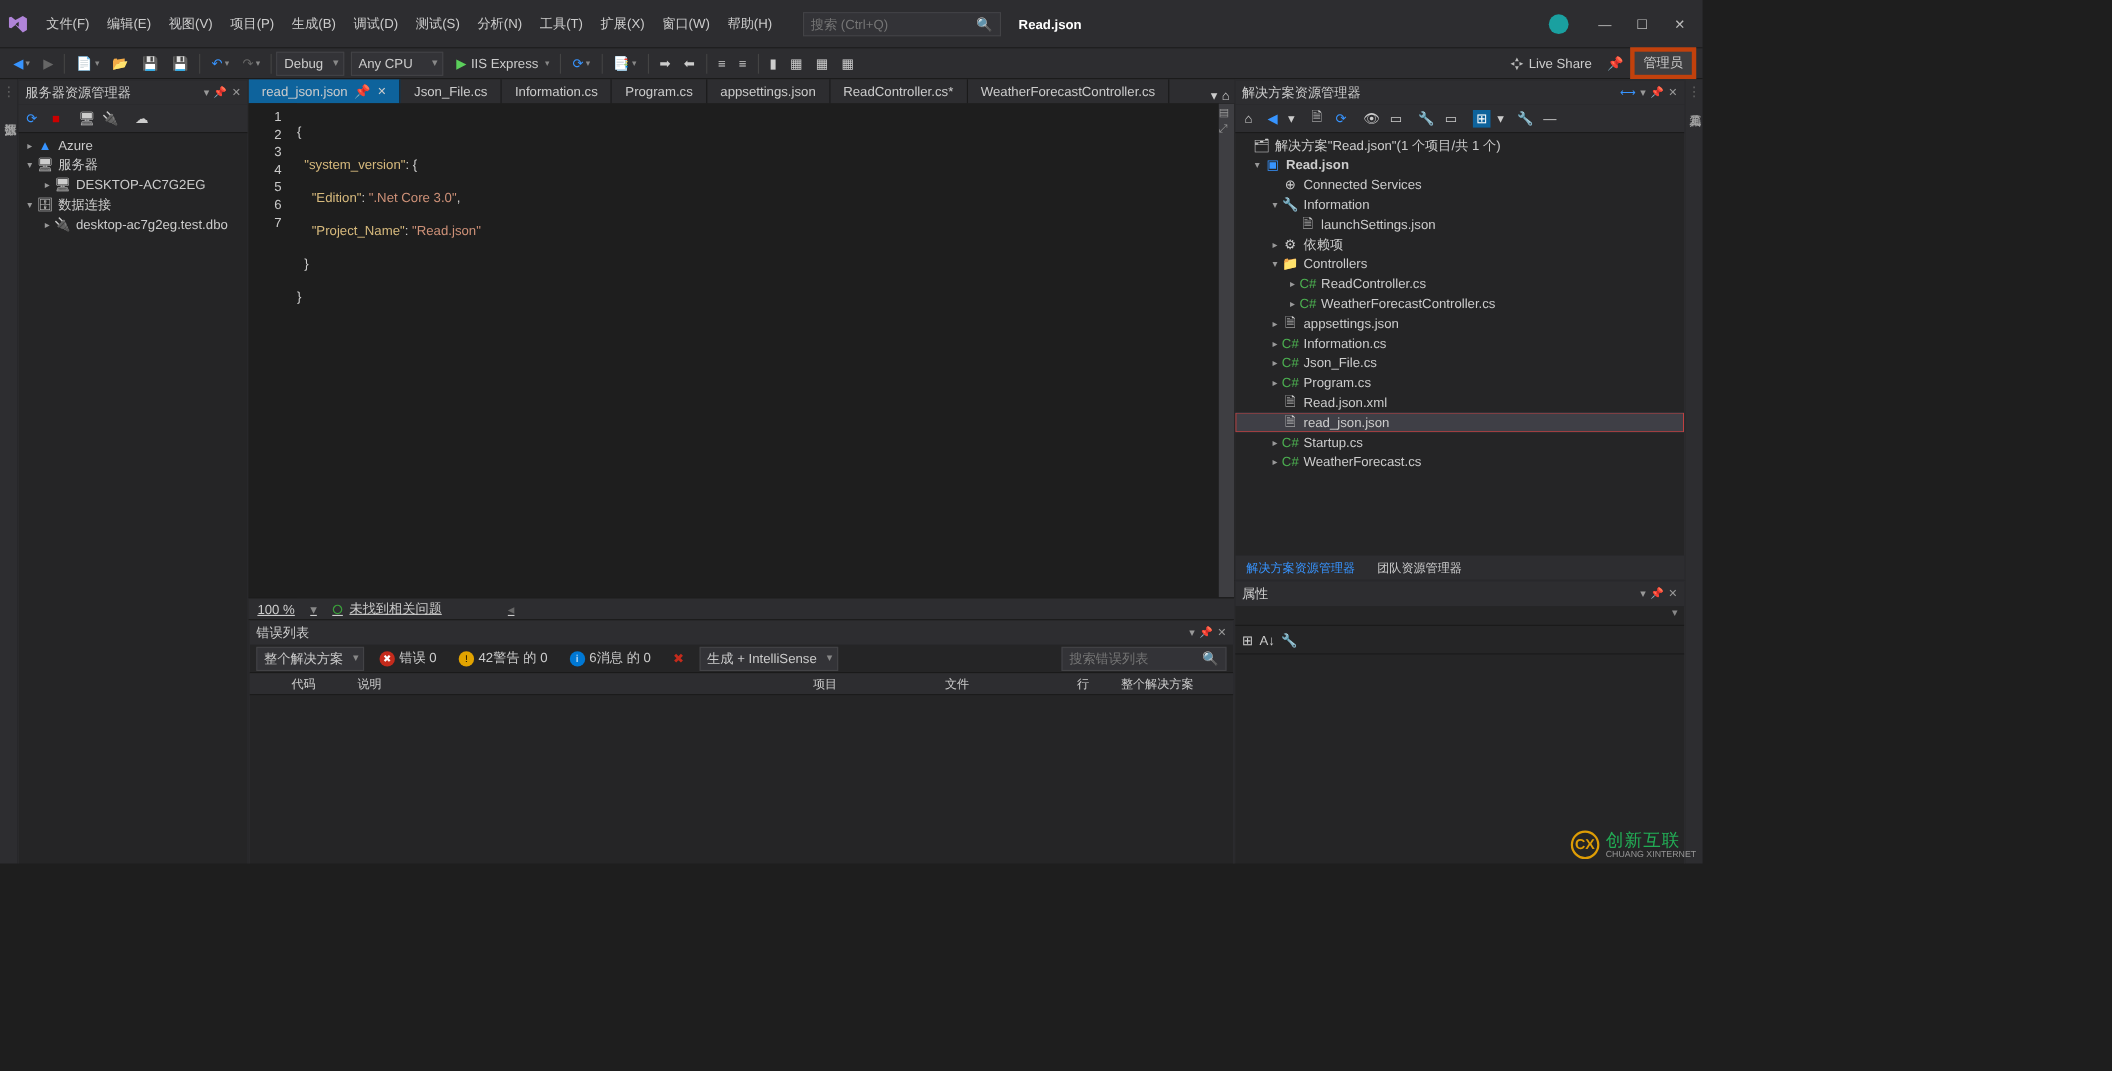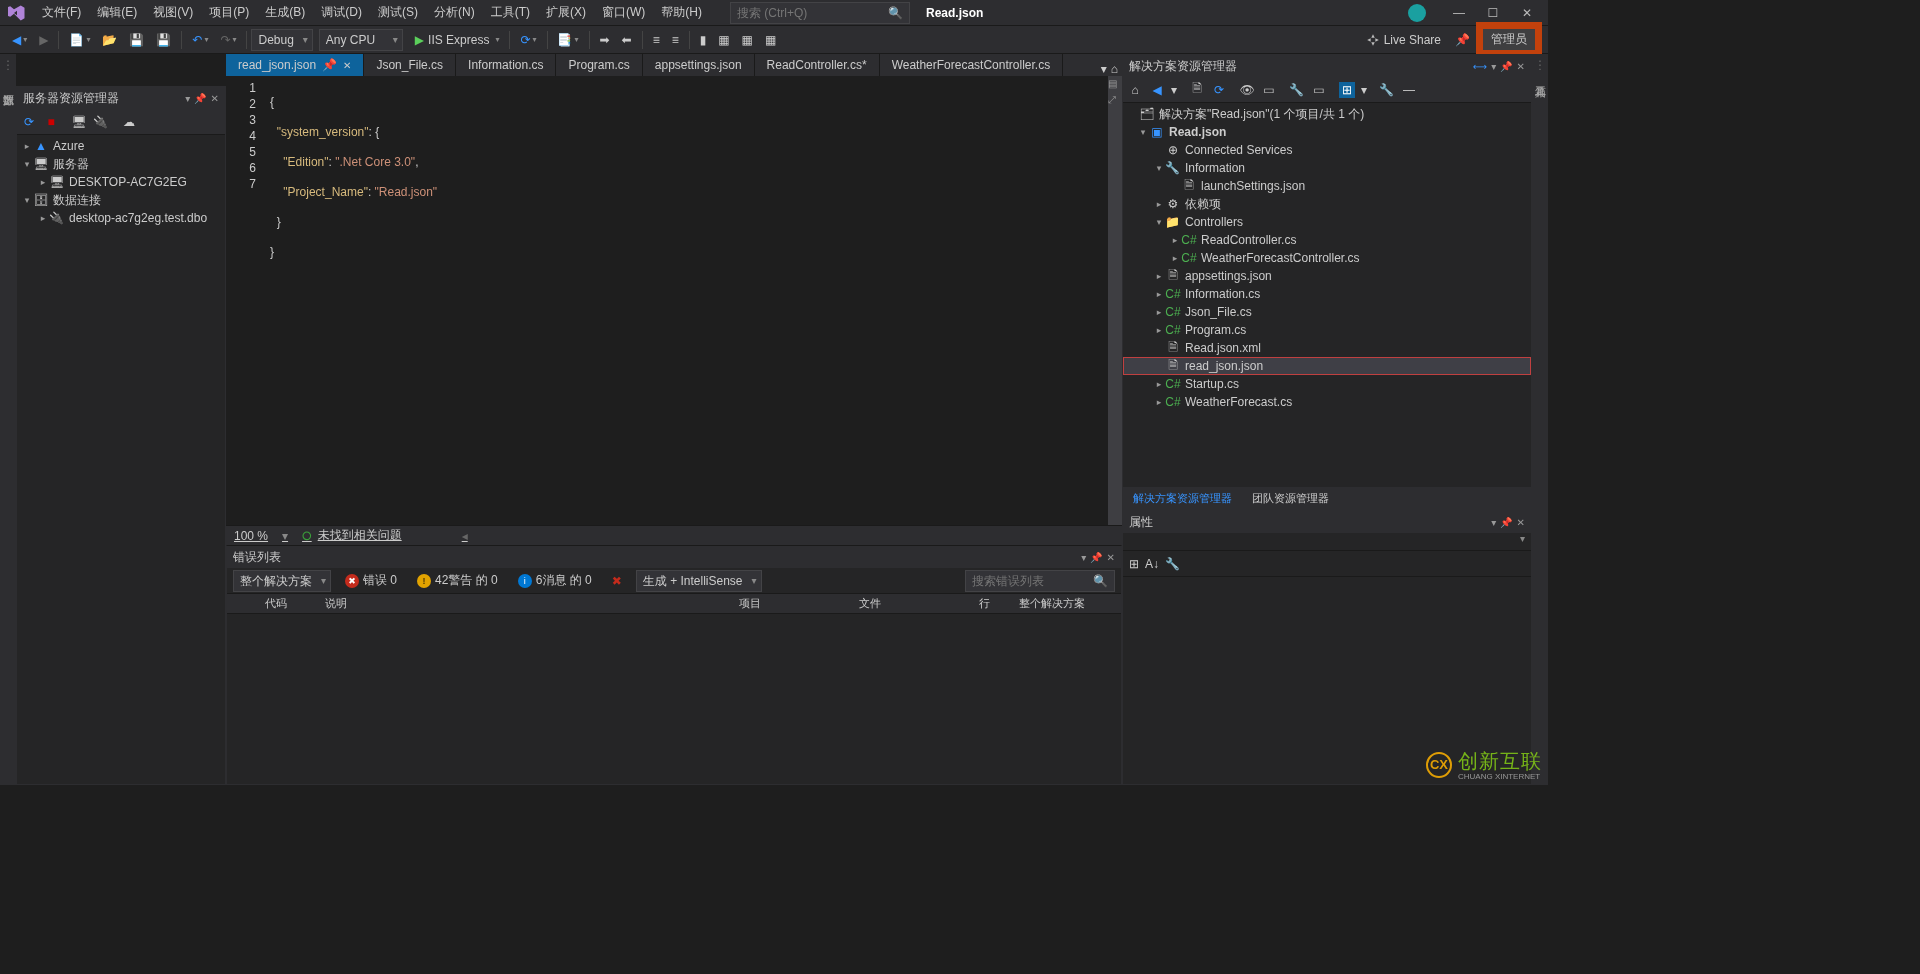--- a/index.html
+++ b/index.html
@@ -1,17 +1,17 @@
 <!DOCTYPE html>
 <html><head>
 <meta charset="utf-8">
 <style>
 * { margin:0; padding:0; box-sizing:border-box; font-family:"Microsoft YaHei","Segoe UI",sans-serif; font-size:12px; color:#ccc; }
 body { background:#1e1e1e; width:1548px; height:785px; overflow:hidden; position:relative; }
-.menubar { height:26px; background:#2d2d30; display:flex; align-items:center; padding:0 4px; border-bottom:1px solid #1a1a1a;}
+.menubar { height:44px; background:#2d2d30; display:flex; align-items:center; padding:0 4px; border-bottom:1px solid #1a1a1a;}
 .menubar .logo { width:18px; height:18px; margin:0 8px 0 4px; }
 .menubar .logo svg { width:18px; height:18px; }
 .menubar .menu-item { padding:4px 8px; cursor:pointer; color:#ccc; }
 .menubar .spacer { flex:0 0 16px; }
 .menubar .search { background:#333337; border:1px solid #434346; height:22px; width:180px; display:flex; align-items:center; padding:0 6px; margin-left:4px;}
 .menubar .search input { background:transparent; border:none; outline:none; color:#999; width:100%; }
 .menubar .search .mag { margin-left:auto; color:#999; }
 .menubar .title { margin-left:16px; font-weight:bold; color:#fff; }
 .menubar .wincontrols { margin-left:auto; display:flex; align-items:center; }
 .menubar .wincontrols .avatar { width:18px; height:18px; border-radius:50%; background:#1aa0a0; margin-right:16px; }
@@ -20,32 +20,32 @@
 .toolbar .tbtn { padding:2px 4px; margin:0 2px; display:flex; align-items:center; }
 .toolbar .sep { width:1px; height:18px; background:#444; margin:0 4px; }
 .toolbar .combo { background:#333337; border:1px solid #434346; padding:1px 18px 1px 6px; position:relative; height:22px; line-height:18px;}
 .toolbar .combo::after { content:"▾"; position:absolute; right:4px; color:#888; font-size:10px;}
 .toolbar .drop-arr { font-size:8px; color:#888; margin-left:2px;}
 .toolbar .run { display:flex; align-items:center; }
 .toolbar .run .tri { color:#5bcf5b; margin-right:4px; }
 .toolbar .right { margin-left:auto; display:flex; align-items:center; }
 .toolbar .liveshare { color:#bbb; margin-right:8px; display:flex; align-items:center; }
 .toolbar .liveshare svg { margin-right:4px; }
-.toolbar .adminbtn { background:#3e3e40; border:7px solid #c2410c; padding:2px 8px; }
+.toolbar .adminbtn { background:#3e3e40; border:4px solid #c2410c; padding:2px 8px; }
 
 .workspace { display:flex; height:calc(100% - 54px); }
 
 .leftrail { width:16px; background:#2d2d30; display:flex; flex-direction:column; align-items:center; padding-top:4px; gap:8px;}
 .leftrail .vtab { writing-mode:vertical-rl; font-size:11px; color:#aaa; padding:6px 1px; }
 
 .panel { background:#252526; border:1px solid #2d2d30; display:flex; flex-direction:column; }
 .panel-header { height:22px; background:#2d2d30; display:flex; align-items:center; padding:0 6px; font-size:11px;}
 .panel-header .pin { margin-left:auto; display:flex; gap:4px; }
 .panel-header .pin span { color:#999; font-size:10px; }
-.server-explorer { width:210px;margin-top:32px; }
+.server-explorer { width:210px; }
 .server-explorer .ptoolbar,.solution-explorer .ptoolbar { height:26px; background:#2d2d30; display:flex; align-items:center; padding:0 4px; gap:6px; border-bottom:1px solid #1a1a1a;}
 .server-explorer .ptoolbar .ico,.solution-explorer .ptoolbar .ico { width:16px; height:16px; display:flex; align-items:center; justify-content:center;}
 .tree { padding:2px 0; }
 .tree-row { display:flex; align-items:center; height:18px; padding-left:4px; }
 .tree-row .tw { width:12px; text-align:center; color:#999; font-size:9px;}
 .tree-row .icon { width:16px; height:16px; margin-right:4px; display:flex; align-items:center; justify-content:center;}
 .tree-row .lbl { white-space:nowrap; }
 .tree-row.selected { background:#3f3f46; }
 .tree-row.highlighted { box-shadow: inset 0 0 0 1px #c04040; }
 
@@ -93,21 +93,21 @@
 .sol-tabs .t { padding:0 10px; height:22px; display:flex; align-items:center; font-size:11px;}
 .sol-tabs .t.active { color:#3794ff;}
 .properties { height:275px;}
 .properties .ptoolbar3 { height:26px; display:flex; align-items:center; padding:0 6px; gap:6px; border-bottom:1px solid #1a1a1a;}
 
 .rightrail { width:16px; background:#2d2d30; display:flex; flex-direction:column; align-items:center; padding-top:4px;}
 .rightrail .vtab { writing-mode:vertical-rl; font-size:11px; color:#aaa; padding:6px 1px;}
 
 .footer-logo { position:absolute; right:6px; bottom:4px; display:flex; align-items:center; gap:6px; opacity:0.85;}
 .footer-logo .ring { width:26px; height:26px; border:2px solid #ffb200; border-radius:50%; display:flex; align-items:center; justify-content:center; color:#ffb200; font-weight:bold; font-size:13px;}
-.footer-logo .txt { color:#84cc16; font-size:20px; letter-spacing:1px; }
+.footer-logo .txt { color:#22c55e; font-size:16px; letter-spacing:1px; }
 .footer-logo .sub { font-size:8px; color:#aaa; margin-top:-3px;}
 
 
 .ic { width:14px; height:14px; display:inline-block;}
 </style>
 </head>
 <body>
 
 <div class="menubar">
   <span class="logo">

